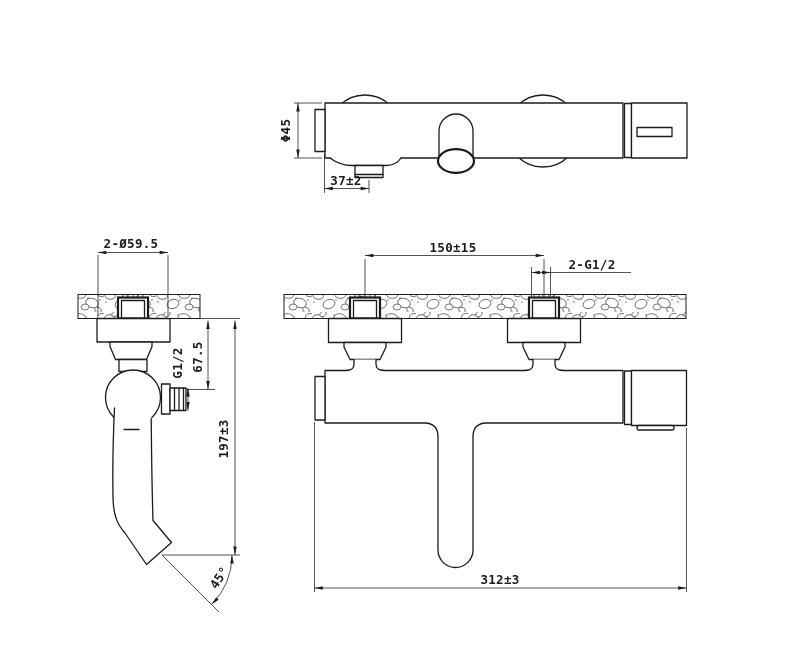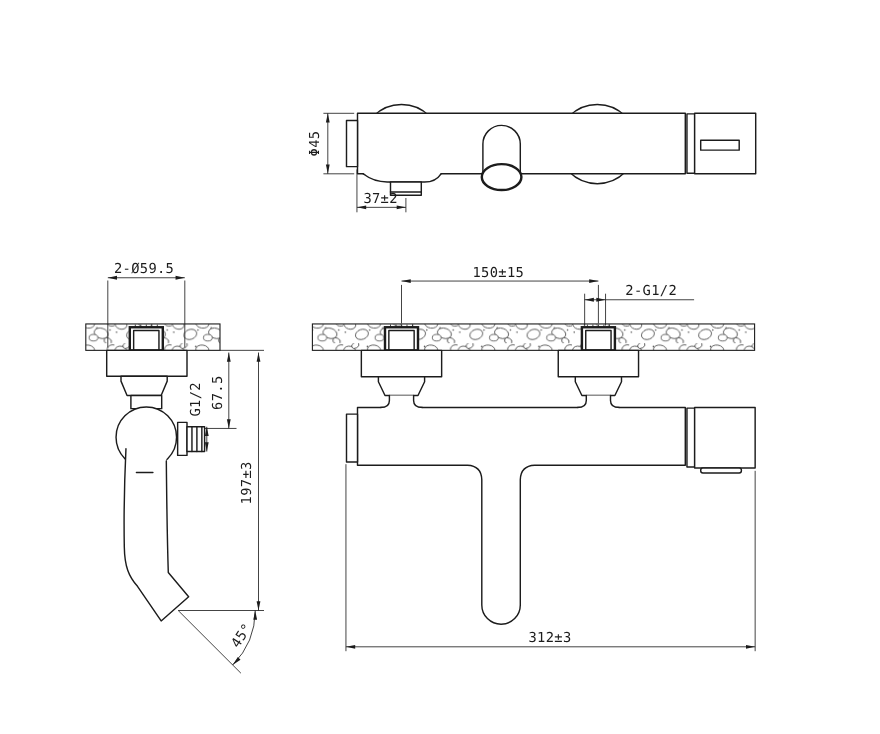--- a/index.html
+++ b/index.html
@@ -1,16 +1,16 @@
 <!DOCTYPE html>
 <html><head>
 <meta charset="utf-8">
 <style>
   html,body{margin:0;padding:0;background:#ffffff;}
-  .sheet{position:relative;width:800px;height:667px;background:#ffffff;overflow:hidden;}
+  .sheet{position:relative;width:800px;height:667px;background:#ffffff;overflow:hidden;font-weight:bold;}
   svg{display:block;}
   .obj{fill:none;stroke:#1c1c1c;stroke-width:1.3;stroke-linecap:round;stroke-linejoin:round;}
   .objw{fill:#ffffff;stroke:#1c1c1c;stroke-width:1.3;stroke-linejoin:round;}
   .fillw{fill:#ffffff;stroke:none;}
   .bold{fill:#ffffff;stroke:#1c1c1c;stroke-width:2.2;}
   .dim{fill:none;stroke:#1c1c1c;stroke-width:0.75;}
   .thin{fill:none;stroke:#1c1c1c;stroke-width:0.75;}
   .dimtxt{font-family:"DejaVu Sans Mono","Liberation Mono",monospace;font-size:12.5px;fill:#1c1c1c;letter-spacing:0.3px;}
 </style>
 </head>

